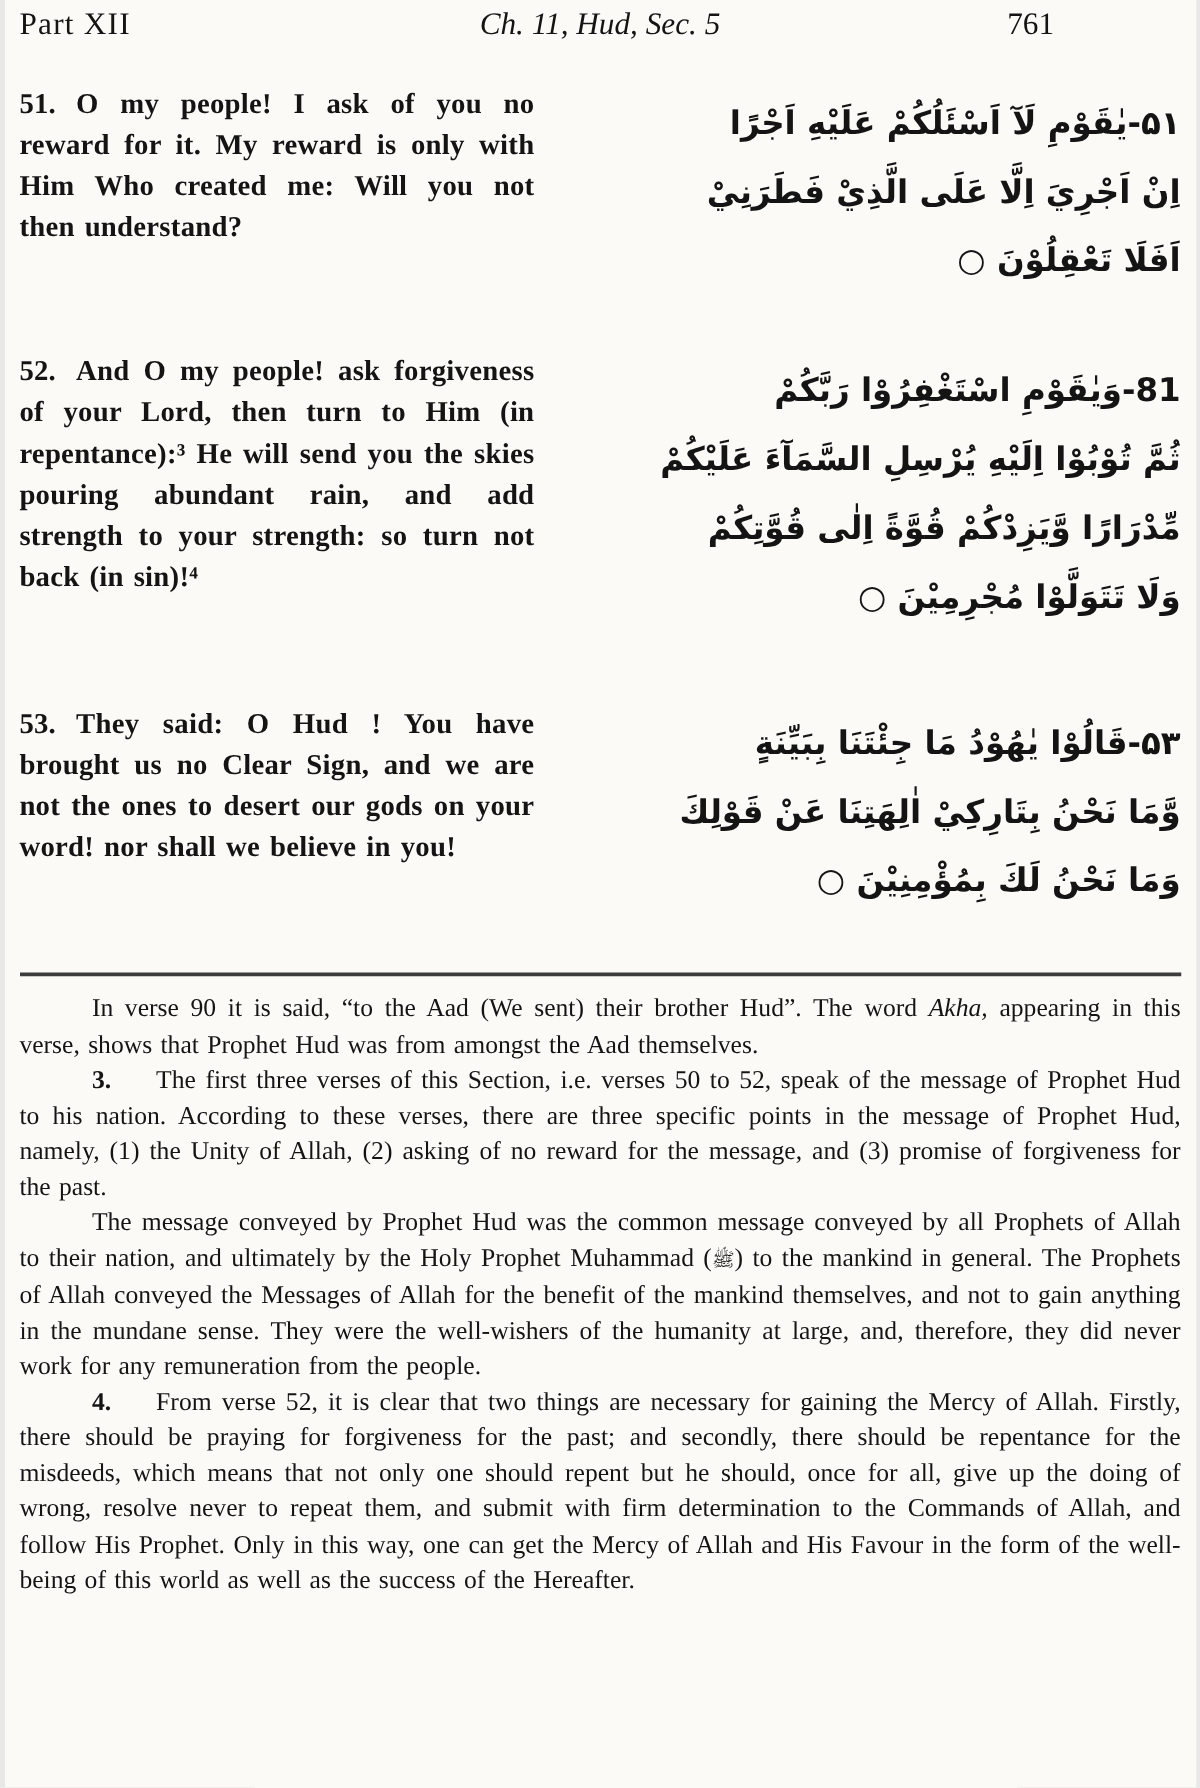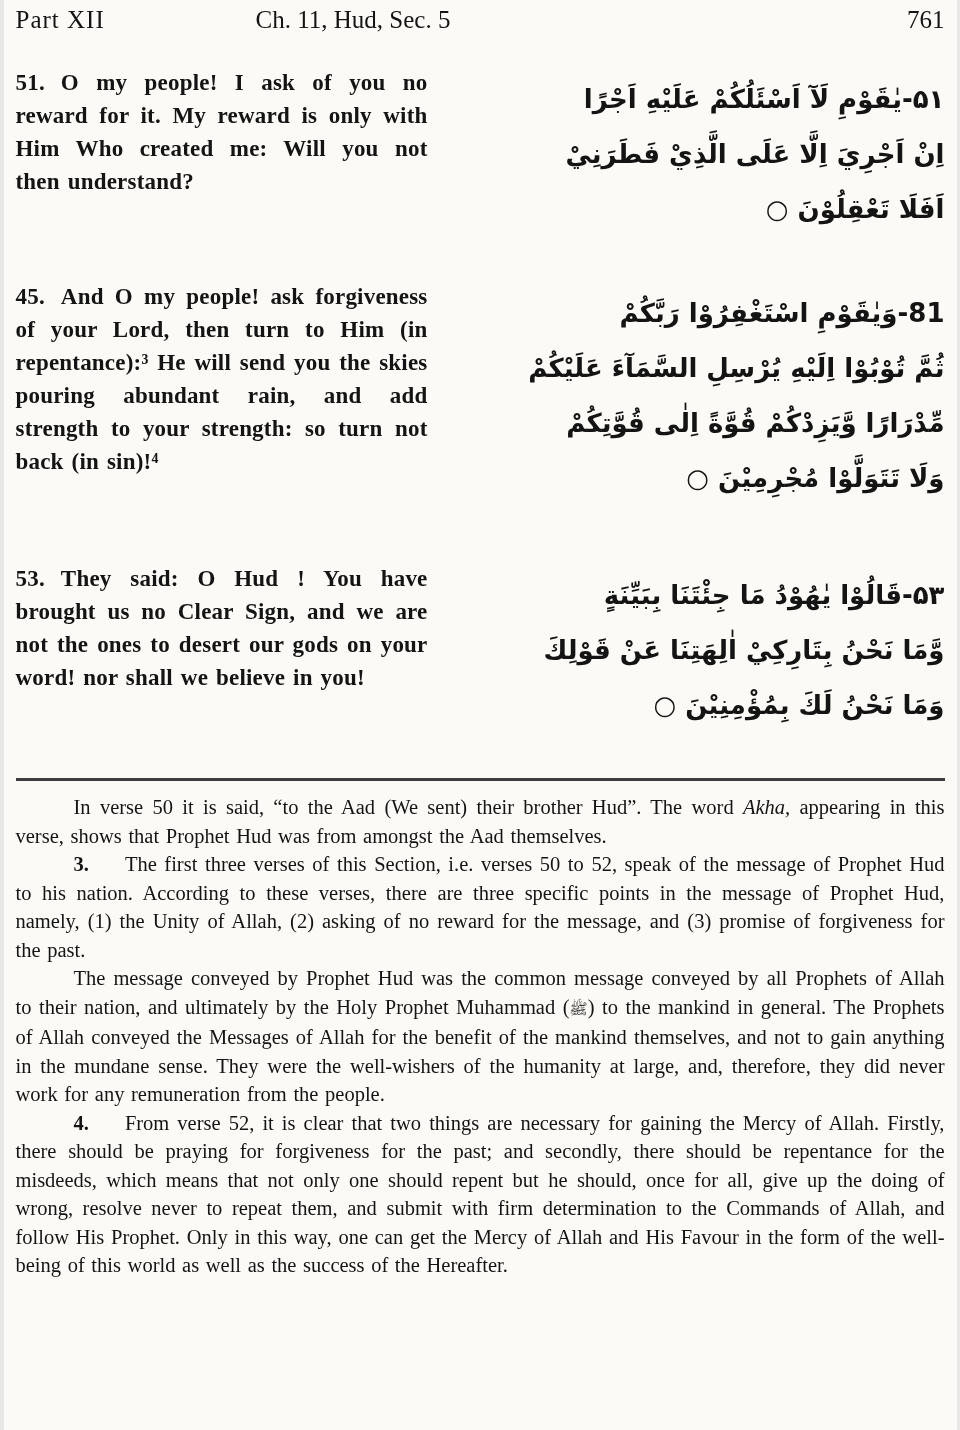--- a/index.html
+++ b/index.html
@@ -14,22 +14,22 @@
     font-family:"Liberation Serif", serif;
     overflow:hidden;
   }
   
   .hdr {
     display:flex; align-items:baseline;
     height:36px;
     font-size:25px;
   }
   .hdr .left  { width:240px; text-align:left; letter-spacing:1px; }
-  .hdr .mid   { flex:1; }
-  .hdr .right { width:240px; text-align:right; }
+  .hdr .mid   { flex:1; text-align:center; font-style:italic; }
+  .hdr .right { width:240px; text-align:center; }
 
   
   .verse-row { display:flex; align-items:flex-start; }
   .row-51 { margin-top:24px; min-height:214px; }
   .row-52 { min-height:282px; }
   .row-53 { min-height:200px; }
 
   .eng {
     width:412px;
     margin:0;
@@ -85,21 +85,21 @@
     <section class="verse-row row-51">
       <p class="eng"><span class="vnum">51.</span><span>O my people! I ask of you no reward for it. My reward is only with Him Who created me: Will you not then understand?</span></p>
       <div class="arb" dir="rtl">
         <div class="aline">۵۱-يٰقَوْمِ لَآ اَسْئَلُكُمْ عَلَيْهِ اَجْرًا</div>
         <div class="aline">اِنْ اَجْرِيَ اِلَّا عَلَى الَّذِيْ فَطَرَنِيْ</div>
         <div class="aline off-120">اَفَلَا تَعْقِلُوْنَ ○</div>
       </div>
     </section>
 
     <section class="verse-row row-52">
-      <p class="eng"><span class="vnum">45.</span><span>And O my people! ask forgiveness of your Lord, then turn to Him (in repentance):³ He will send you the skies pouring abundant rain, and add strength to your strength: so turn not back (in sin)!⁴</span></p>
+      <p class="eng"><span class="vnum">52.</span><span>And O my people! ask forgiveness of your Lord, then turn to Him (in repentance):³ He will send you the skies pouring abundant rain, and add strength to your strength: so turn not back (in sin)!⁴</span></p>
       <div class="arb" dir="rtl">
         <div class="aline">81-وَيٰقَوْمِ اسْتَغْفِرُوْا رَبَّكُمْ</div>
         <div class="aline">ثُمَّ تُوْبُوْا اِلَيْهِ يُرْسِلِ السَّمَآءَ عَلَيْكُمْ</div>
         <div class="aline">مِّدْرَارًا وَّيَزِدْكُمْ قُوَّةً اِلٰى قُوَّتِكُمْ</div>
         <div class="aline off-45">وَلَا تَتَوَلَّوْا مُجْرِمِيْنَ ○</div>
       </div>
     </section>
 
     <section class="verse-row row-53">
       <p class="eng"><span class="vnum">53.</span><span>They said: O Hud ! You have brought us no Clear Sign, and we are not the ones to desert our gods on your word! nor shall we believe in you!</span></p>
@@ -110,21 +110,21 @@
       </div>
     </section>
 
   </main>
 
   <hr class="divider">
 
   <section class="commentary">
 
 
-    <p class="cpara"><span>In verse 50 it is said, “to the Aad (We sent) their brother Hud”. The word </span><i>Akha,</i><span> appearing in this verse, shows that Prophet Hud was from amongst the Aad themselves.</span></p>
+    <p class="cpara"><span>In verse 90 it is said, “to the Aad (We sent) their brother Hud”. The word </span><i>Akha,</i><span> appearing in this verse, shows that Prophet Hud was from amongst the Aad themselves.</span></p>
 
     <p class="cpara"><span class="pnum">3.</span><span>The first three verses of this Section, i.e. verses 50 to 52, speak of the message of Prophet Hud to his nation. According to these verses, there are three specific points in the message of Prophet Hud, namely, (1) the Unity of Allah, (2) asking of no reward for the message, and (3) promise of forgiveness for the past.</span></p>
 
     <p class="cpara"><span>The message conveyed by Prophet Hud was the common message conveyed by all Prophets of Allah to their nation, and ultimately by the Holy Prophet Muhammad (</span><span class="pbuh">ﷺ</span><span>) to the mankind in general. The Prophets of Allah conveyed the Messages of Allah for the benefit of the mankind themselves, and not to gain anything in the mundane sense. They were the well-wishers of the humanity at large, and, therefore, they did never work for any remuneration from the people.</span></p>
 
     <p class="cpara"><span class="pnum">4.</span><span>From verse 52, it is clear that two things are necessary for gaining the Mercy of Allah. Firstly, there should be praying for forgiveness for the past; and secondly, there should be repentance for the misdeeds, which means that not only one should repent but he should, once for all, give up the doing of wrong, resolve never to repeat them, and submit with firm determination to the Commands of Allah, and follow His Prophet. Only in this way, one can get the Mercy of Allah and His Favour in the form of the well-being of this world as well as the success of the Hereafter.</span></p>
 
   </section>
 
 </div>

